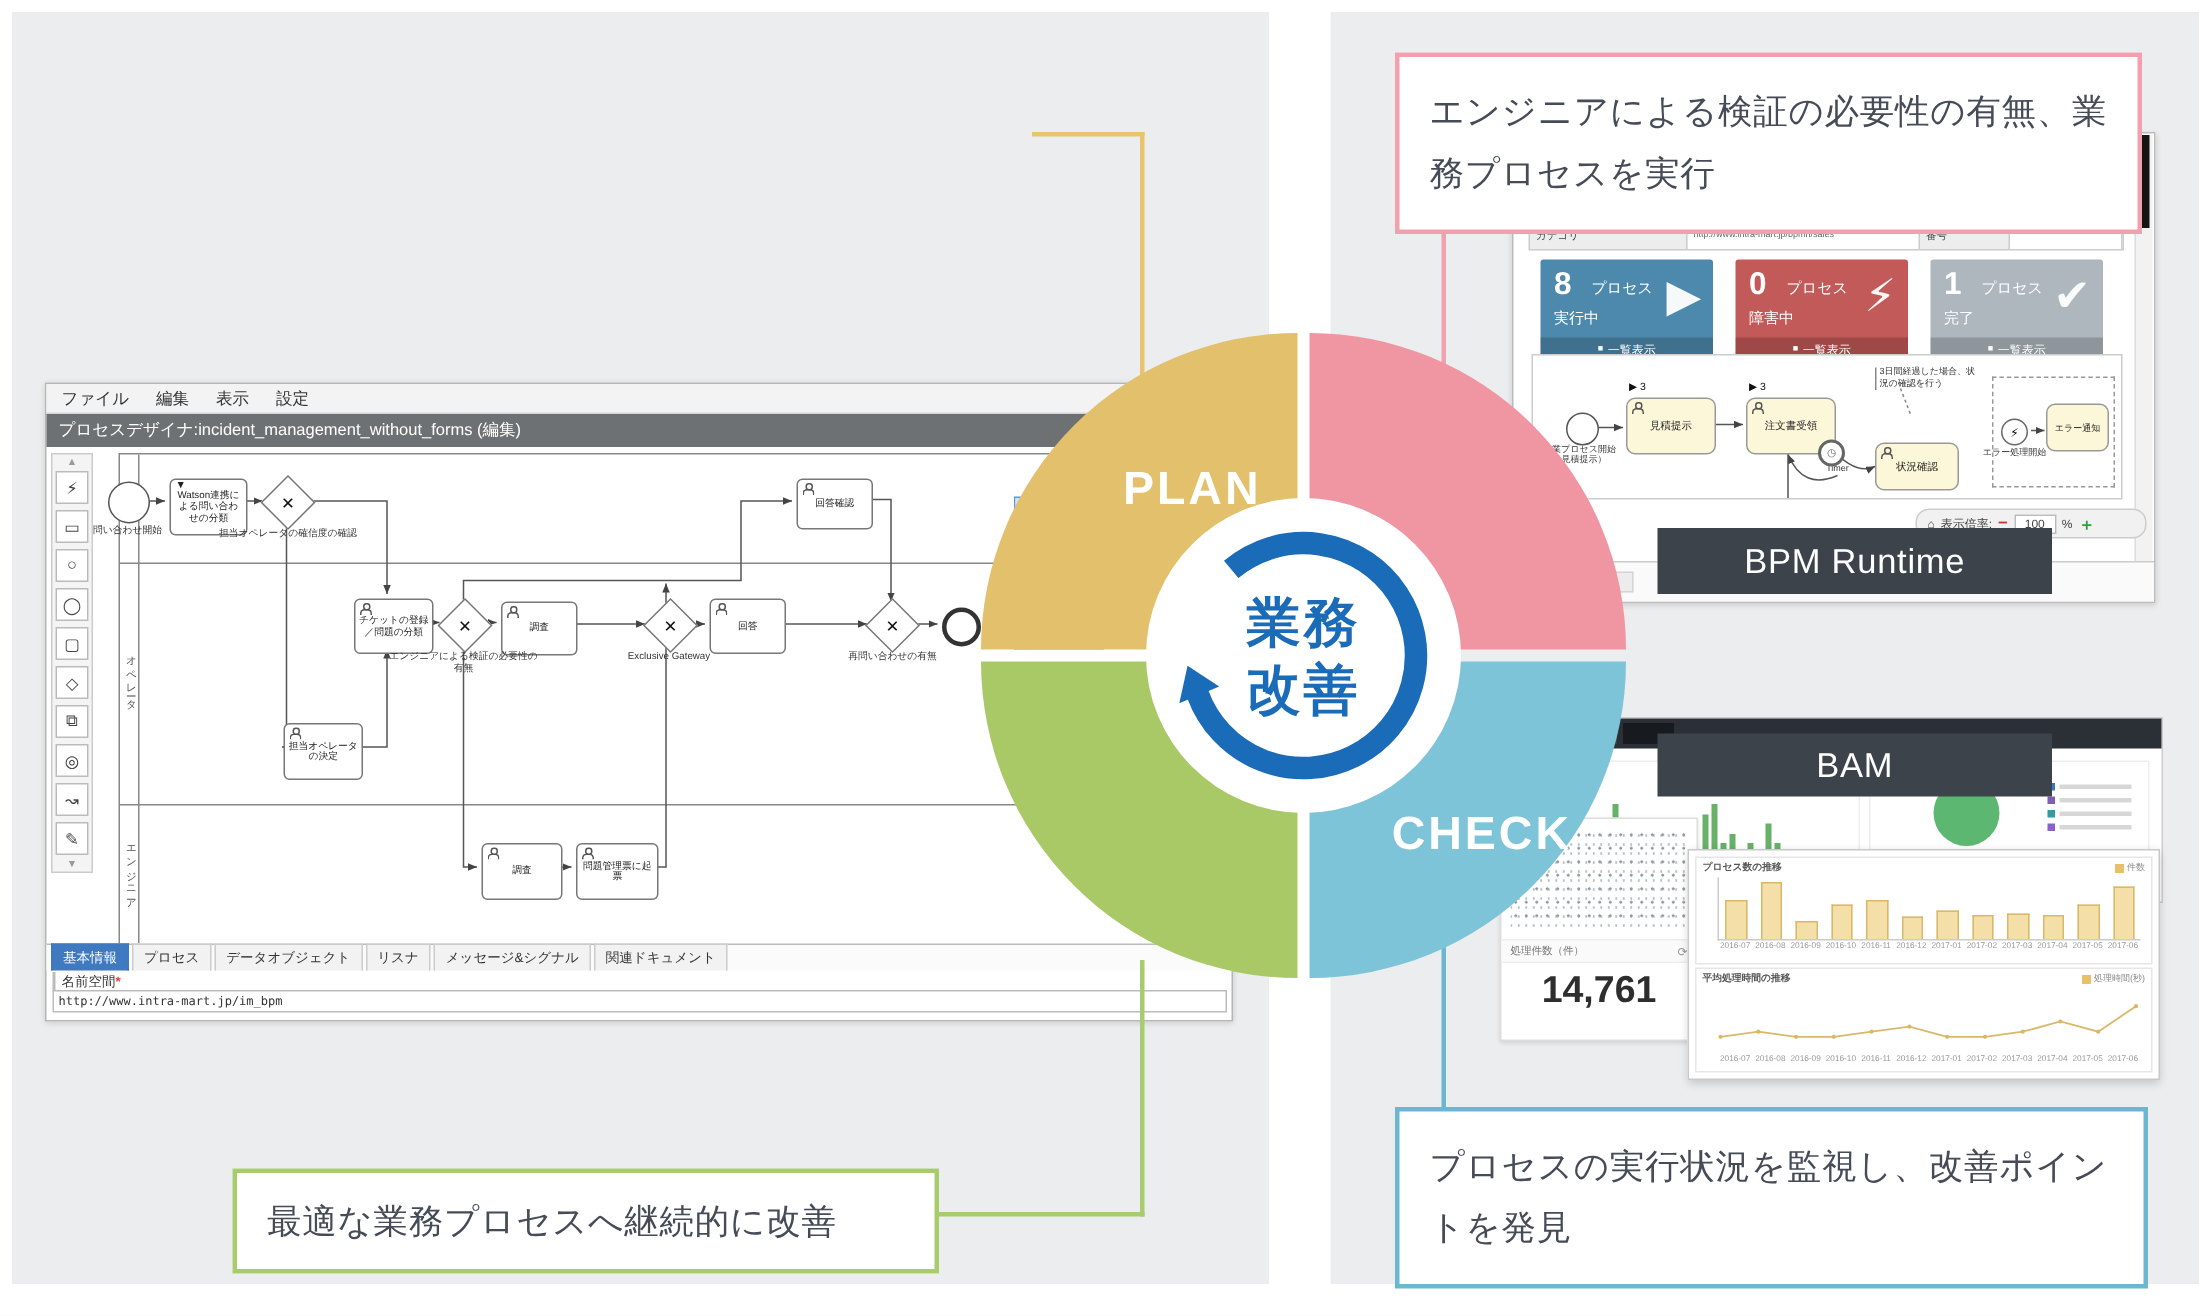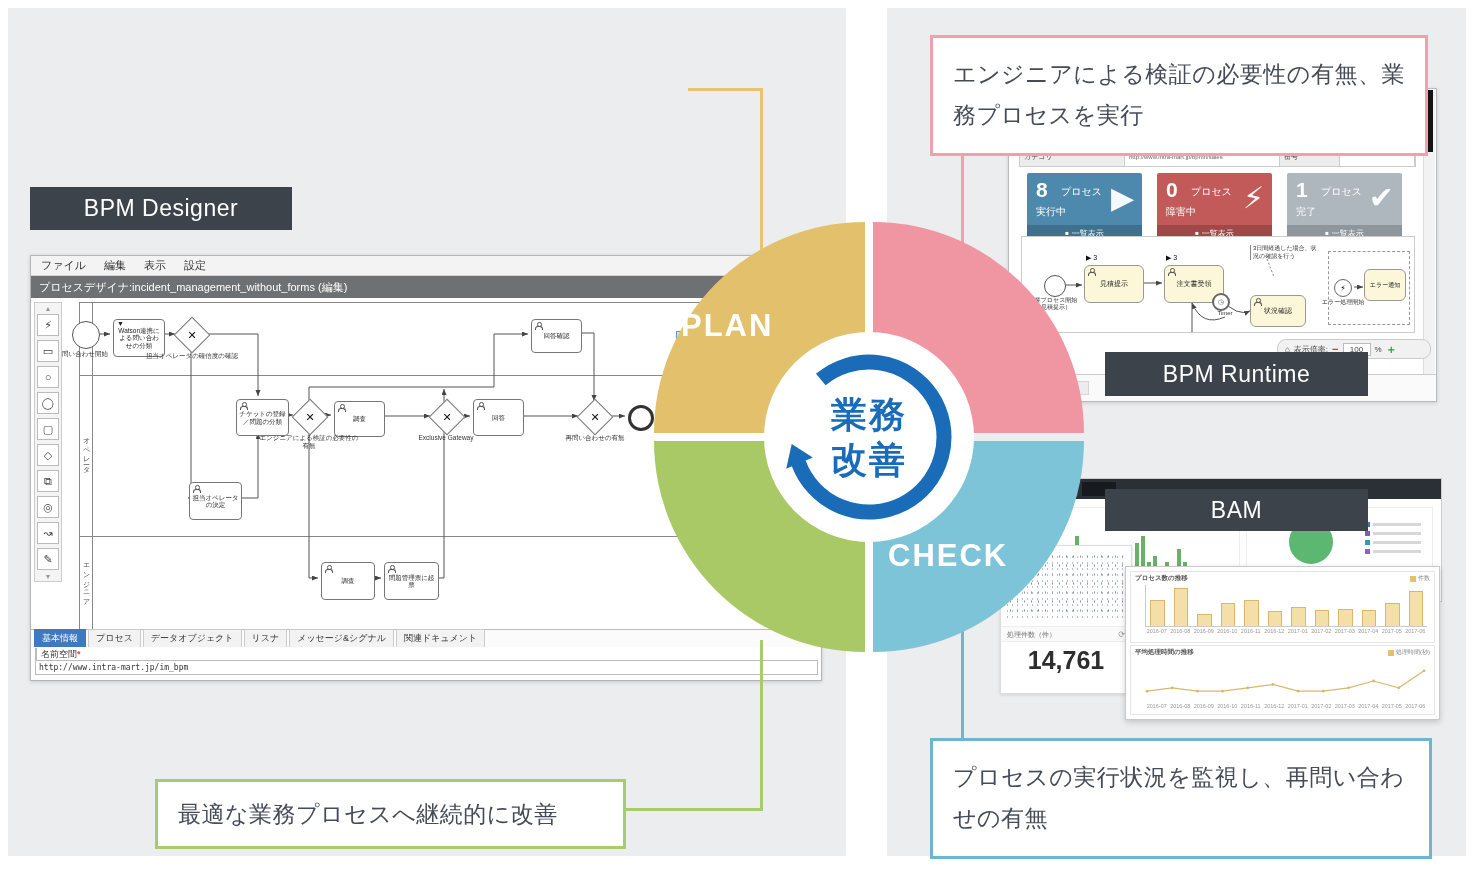--- a/index.html
+++ b/index.html
@@ -142,21 +142,21 @@
   #bam-x2{top:57px;}
   #bam-line{position:absolute;left:8px;top:12px;}
 
   
   #pdca{position:absolute;left:654px;top:222px;width:430px;height:430px;z-index:5;}
   .quad{position:absolute;width:211px;height:211px;}
   #q-plan{left:0;top:0;border-top-left-radius:100%;}
   #q-do{left:219px;top:0;border-top-right-radius:100%;}
   #q-action{left:0;top:219px;border-bottom-left-radius:100%;}
   #q-check{left:219px;top:219px;border-bottom-right-radius:100%;}
-  .qlabel{position:absolute;width:160px;text-align:left;color:#fff;font-size:31px;font-weight:bold;letter-spacing:2px;}
+  .qlabel{position:absolute;width:160px;text-align:right;color:#fff;font-size:31px;font-weight:bold;letter-spacing:2px;}
   #ql-plan{left:27px;top:86px;}
   #ql-do{left:234px;top:86px;}
   #ql-action{left:27px;top:316px;}
   #ql-check{left:234px;top:316px;}
   #pdca-center{position:absolute;left:110px;top:110px;width:210px;height:210px;border-radius:50%;background:#fff;}
   #pdca-text{position:absolute;left:0;top:0;width:100%;height:100%;display:flex;flex-direction:column;align-items:center;
              justify-content:center;font-size:36px;font-weight:bold;line-height:1.25;letter-spacing:2px;}
 </style>
 </head>
 <body>
@@ -165,21 +165,20 @@
   <div id="panel-left" class="panel"></div>
   <div id="panel-right" class="panel"></div>
 
   <div class="conn" style="left:688px;top:88px;width:75px;height:3px;background:#e8c46c"></div>
   <div class="conn" style="left:760px;top:88px;width:3px;height:165px;background:#e8c46c"></div>
   <div class="conn" style="left:961px;top:143px;width:3px;height:107px;background:#f2a0ad"></div>
   <div class="conn" style="left:578px;top:808px;width:185px;height:3px;background:#a8cb6d"></div>
   <div class="conn" style="left:760px;top:640px;width:3px;height:171px;background:#a8cb6d"></div>
   <div class="conn" style="left:961px;top:625px;width:3px;height:113px;background:#6cb7cf"></div>
 
-  <div id="label-designer" class="seclabel">BPM Designer</div>
   <div id="label-runtime" class="seclabel">BPM Runtime</div>
   <div id="label-bam" class="seclabel">BAM</div>
 
   <div id="dz">
     <div id="dz-menu">
       <span>ファイル</span>
       <span>編集</span>
       <span>表示</span>
       <span>設定</span>
     </div>
@@ -568,14 +567,14 @@
       </svg>
       <div id="pdca-text" style="color: rgb(26, 108, 184);">
         <span>業務</span>
         <span>改善</span>
       </div>
     </div>
   </div>
 
   <div id="callout-do" class="callout" style="border-color: rgb(242, 160, 173);">エンジニアによる検証の必要性の有無、業務プロセスを実行</div>
   <div id="callout-action" class="callout" style="border-color: rgb(168, 203, 109);">最適な業務プロセスへ継続的に改善</div>
-  <div id="callout-check" class="callout" style="border-color: rgb(108, 183, 207);">プロセスの実行状況を監視し、再問い合わせの有無</div>
+  <div id="callout-check" class="callout" style="border-color: rgb(108, 183, 207);">プロセスの実行状況を監視し、改善ポイントを発見</div>
 </div>
 
 </body></html>

